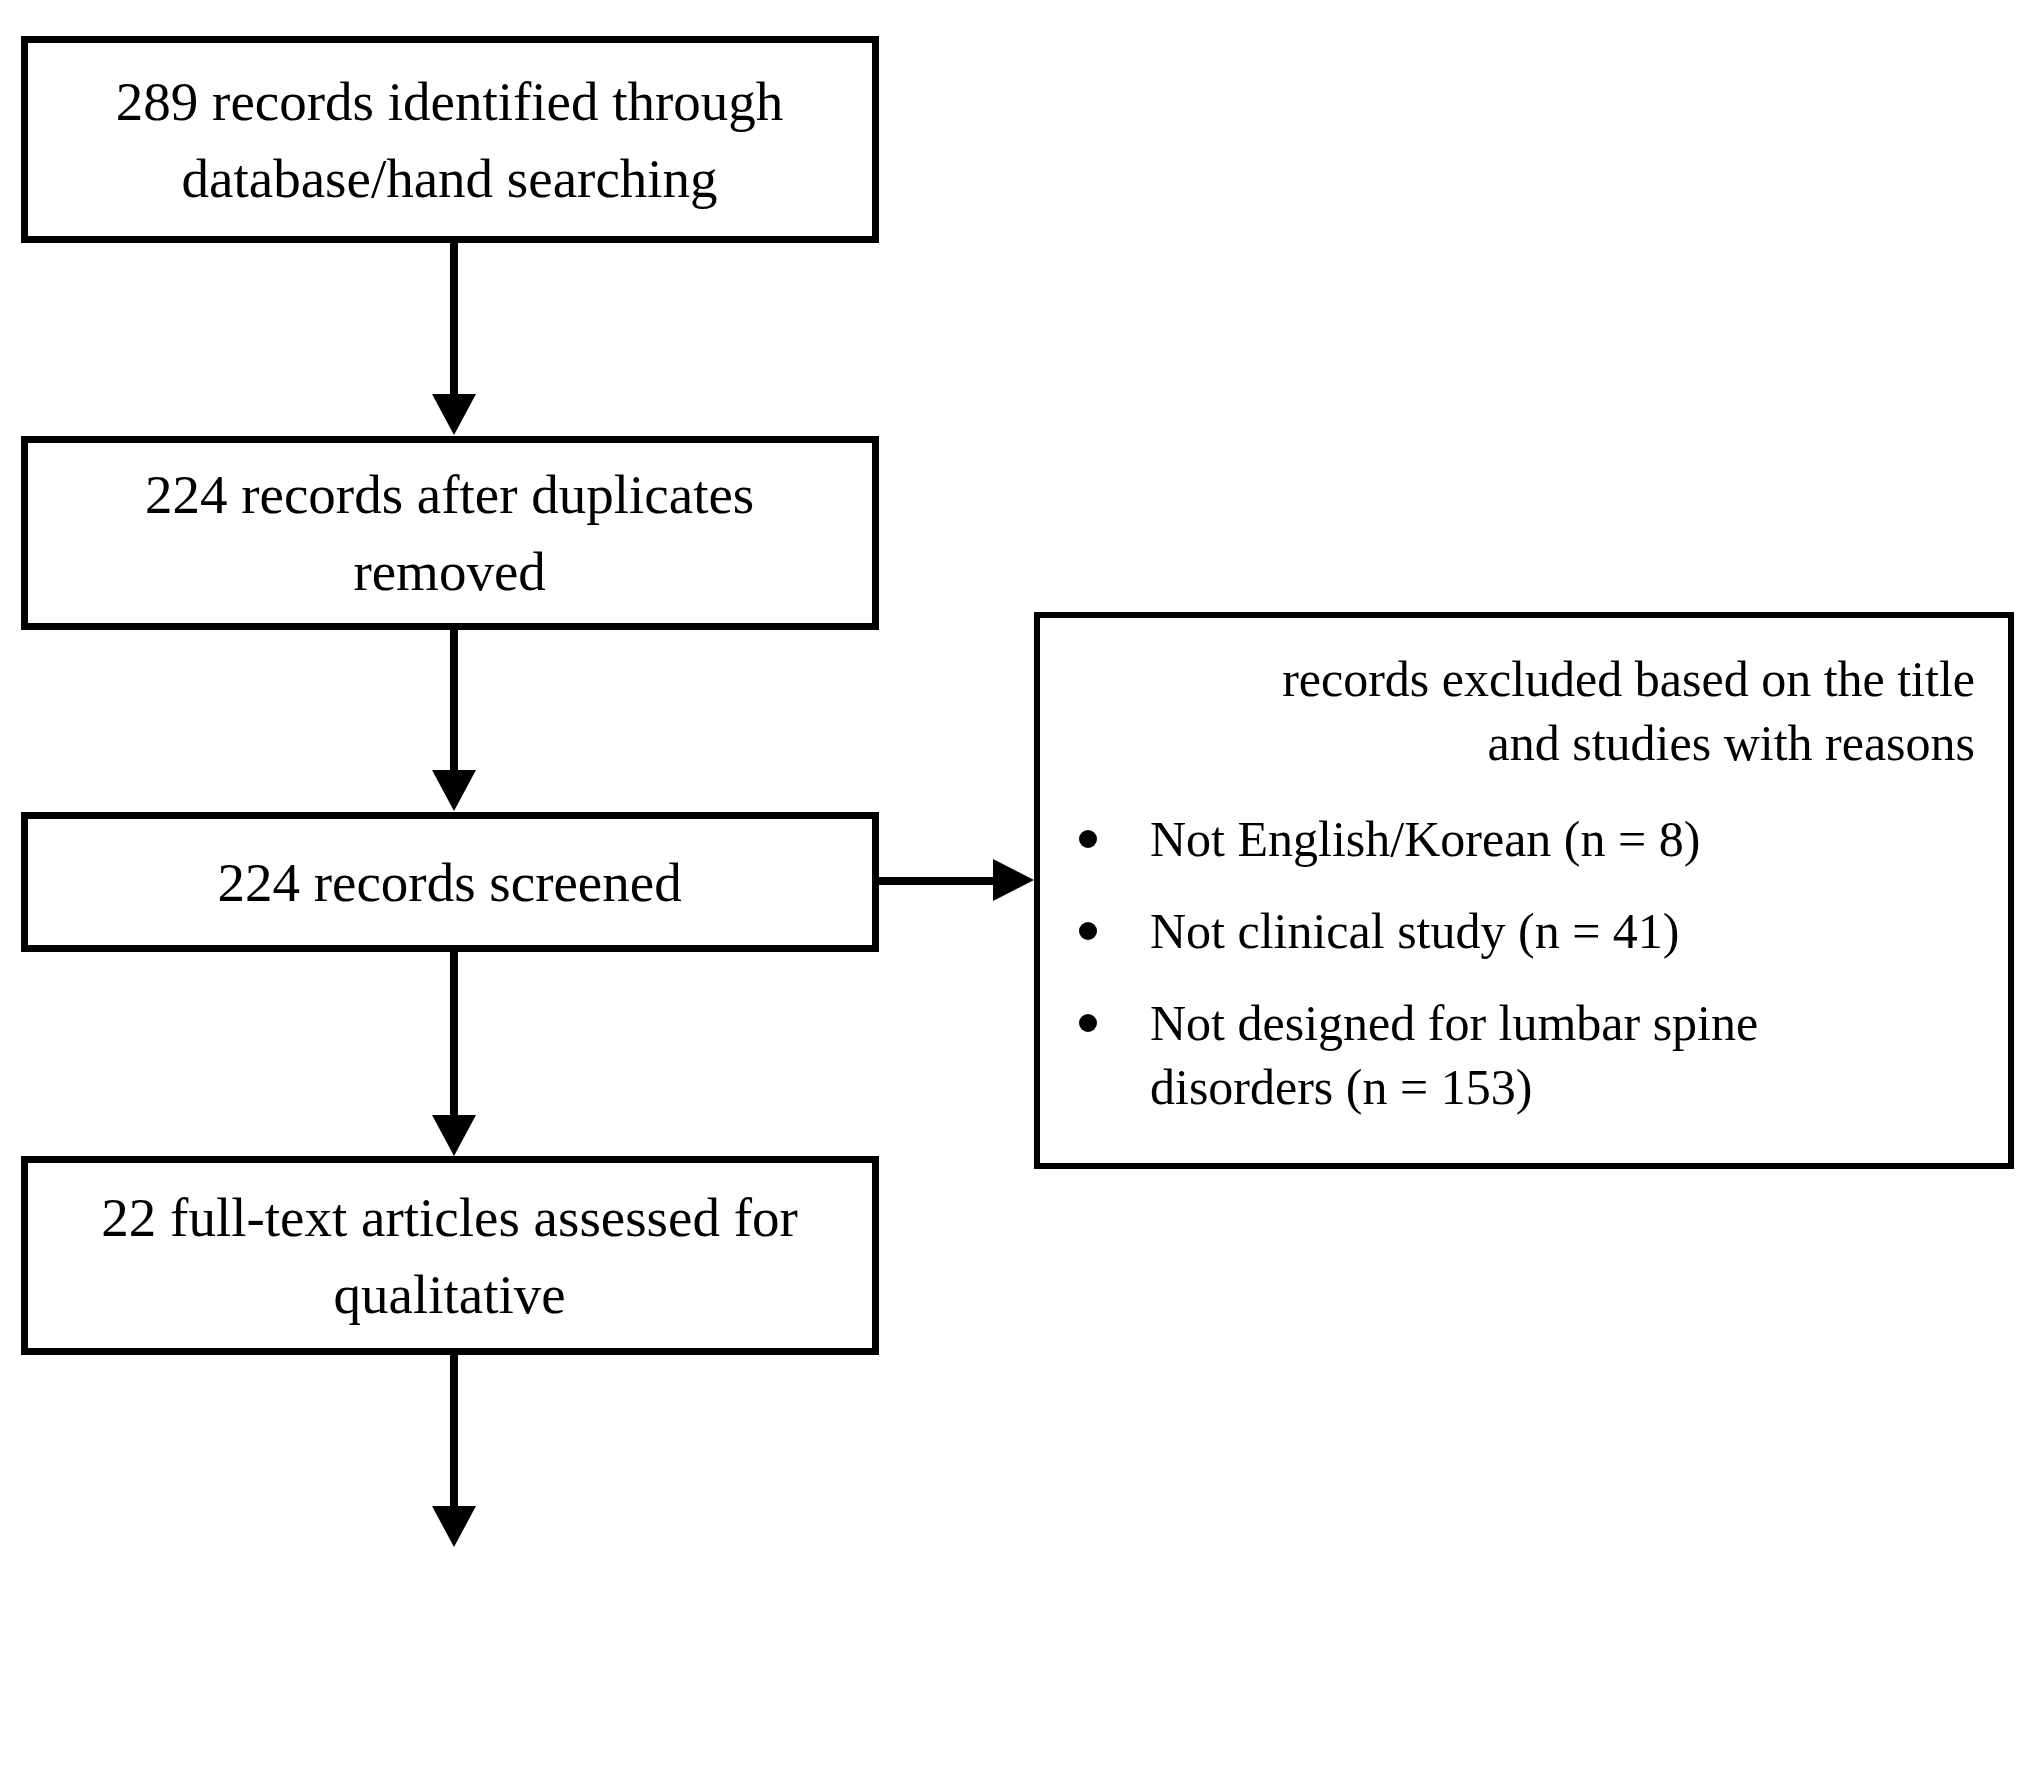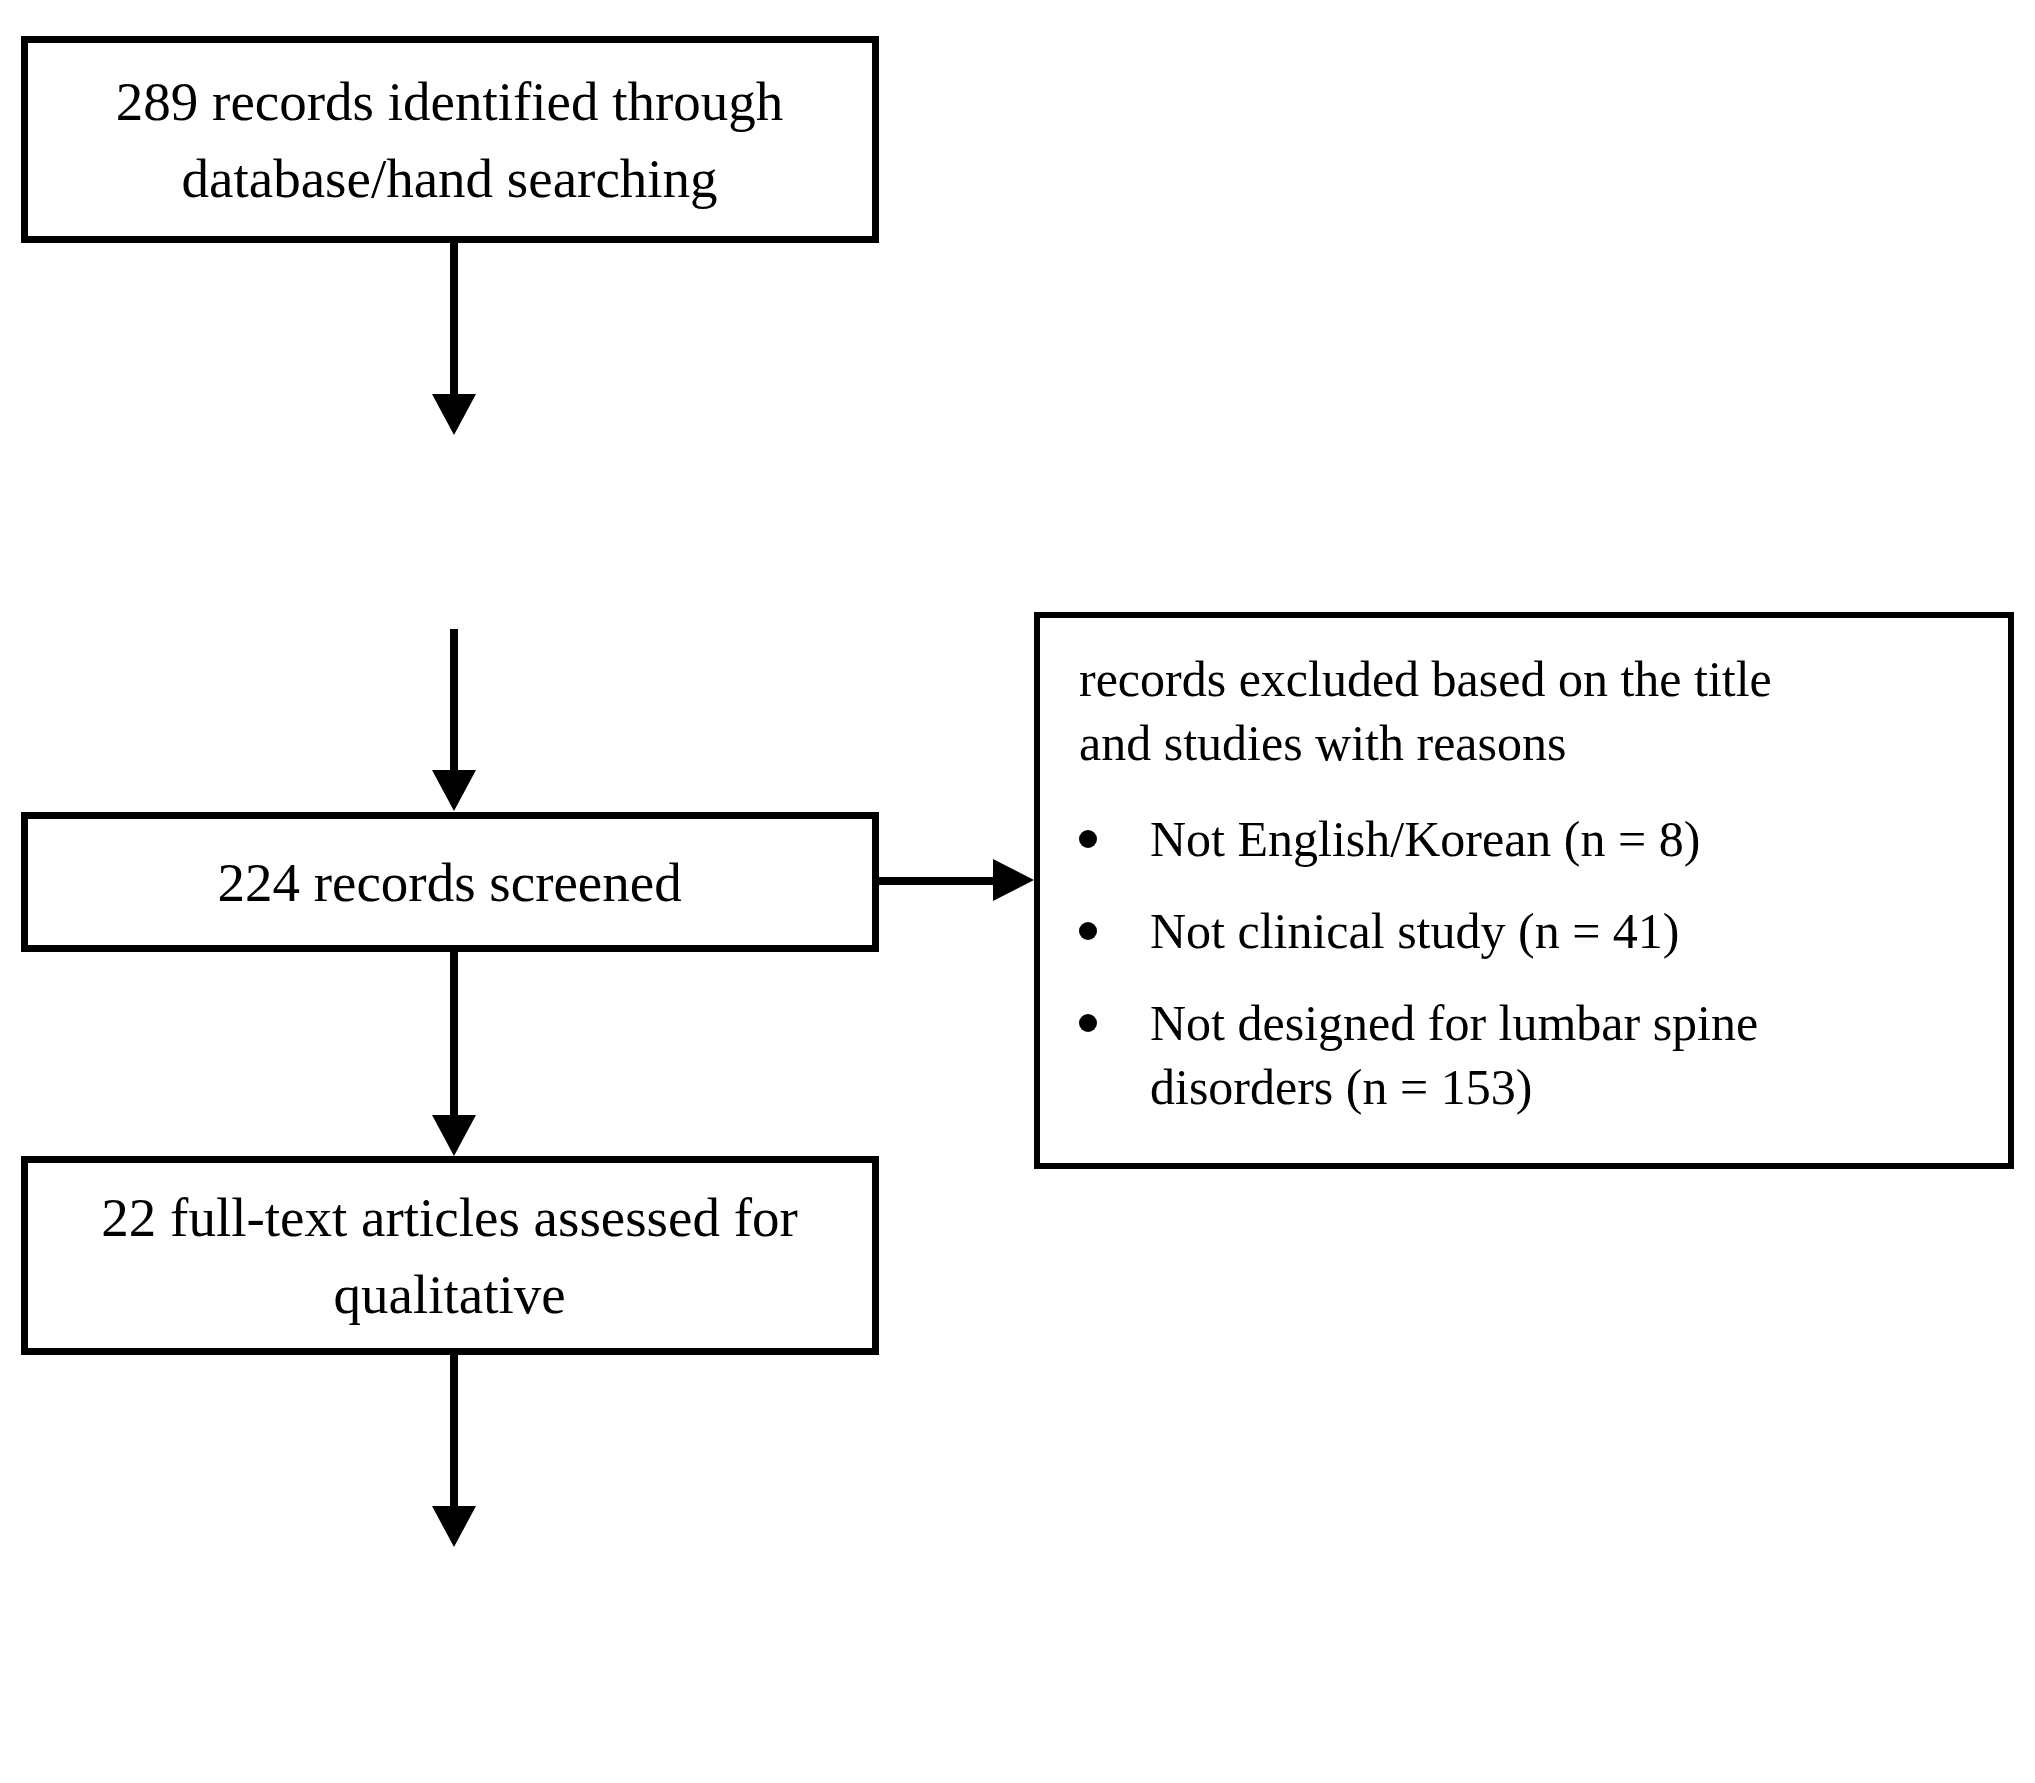--- a/index.html
+++ b/index.html
@@ -87,21 +87,21 @@
     top: 612px;
     width: 980px;
     height: 557px;
     box-sizing: border-box;
     border: 6.7px solid #000000;
     background: #ffffff;
     padding: 29px 33px 22px 39px;
     font-size: 50px;
     line-height: 64px;
   }
-  .excl-title { text-align: left; }
+  .excl-title { text-align: right; }
   .excl-title .line { display: block; }
   .excl-bullets { margin-top: 32px; }
   .bullet-item { display: flex; align-items: flex-start; margin-bottom: 28px; }
   .bullet-dot {
     flex: none;
     width: 18px;
     height: 18px;
     border-radius: 50%;
     background: #000000;
     margin-top: 23.4px;
@@ -115,20 +115,24 @@
 <div class="canvas">
 
   <div class="box" id="box-identified">
     <span class="line">289 records identified through</span>
     <span class="line">database/hand searching</span>
   </div>
 
   <div class="varrow-line" id="a1-line"></div>
   <div class="arrowhead-down" id="a1-head"></div>
 
+  <div class="box" id="box-deduplicated">
+    <span class="line">224 records after duplicates</span>
+    <span class="line">removed</span>
+  </div>
 
   <div class="varrow-line" id="a2-line"></div>
   <div class="arrowhead-down" id="a2-head"></div>
 
   <div class="box" id="box-screened">
     <span class="line">224 records screened</span>
   </div>
 
   <div id="h-line"></div>
   <div id="h-head"></div>

